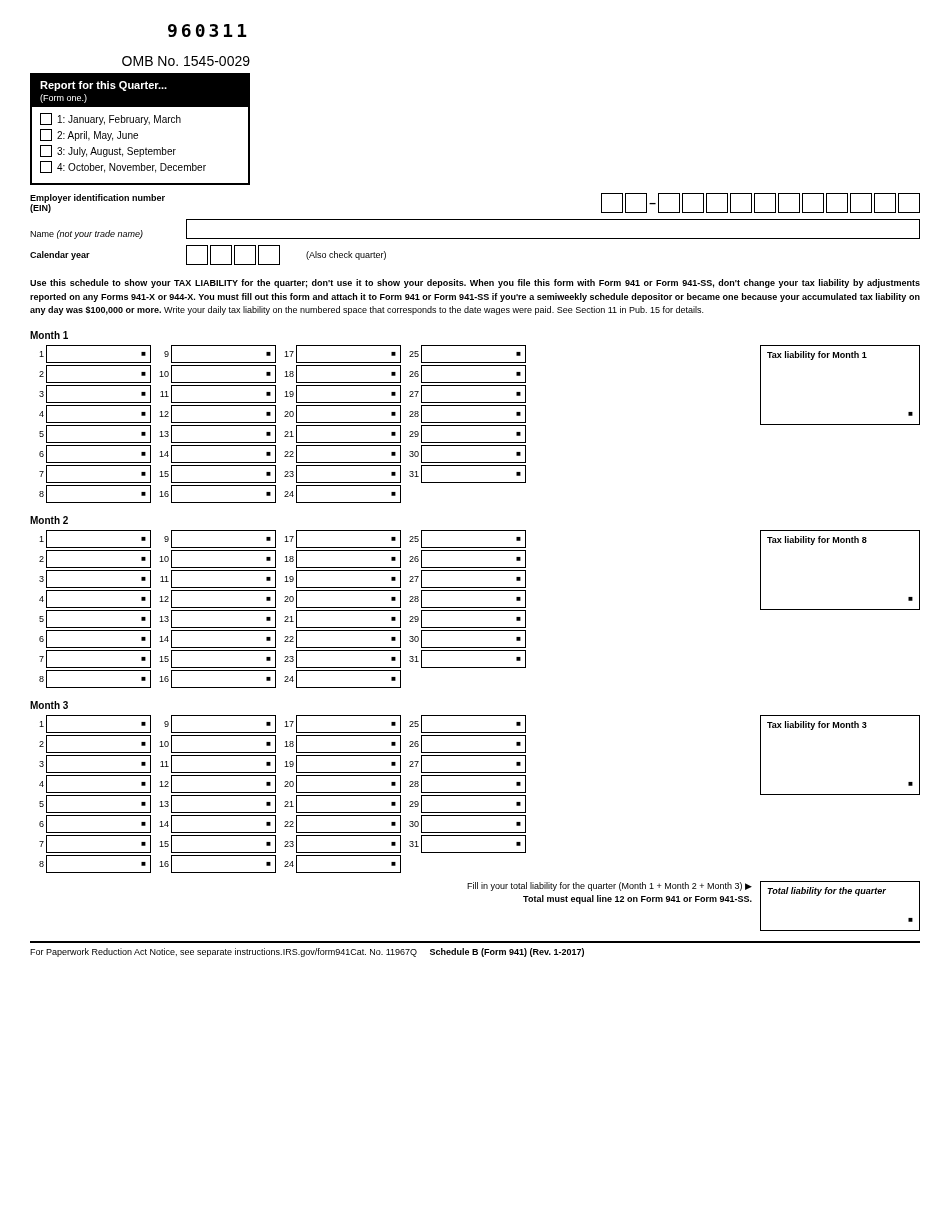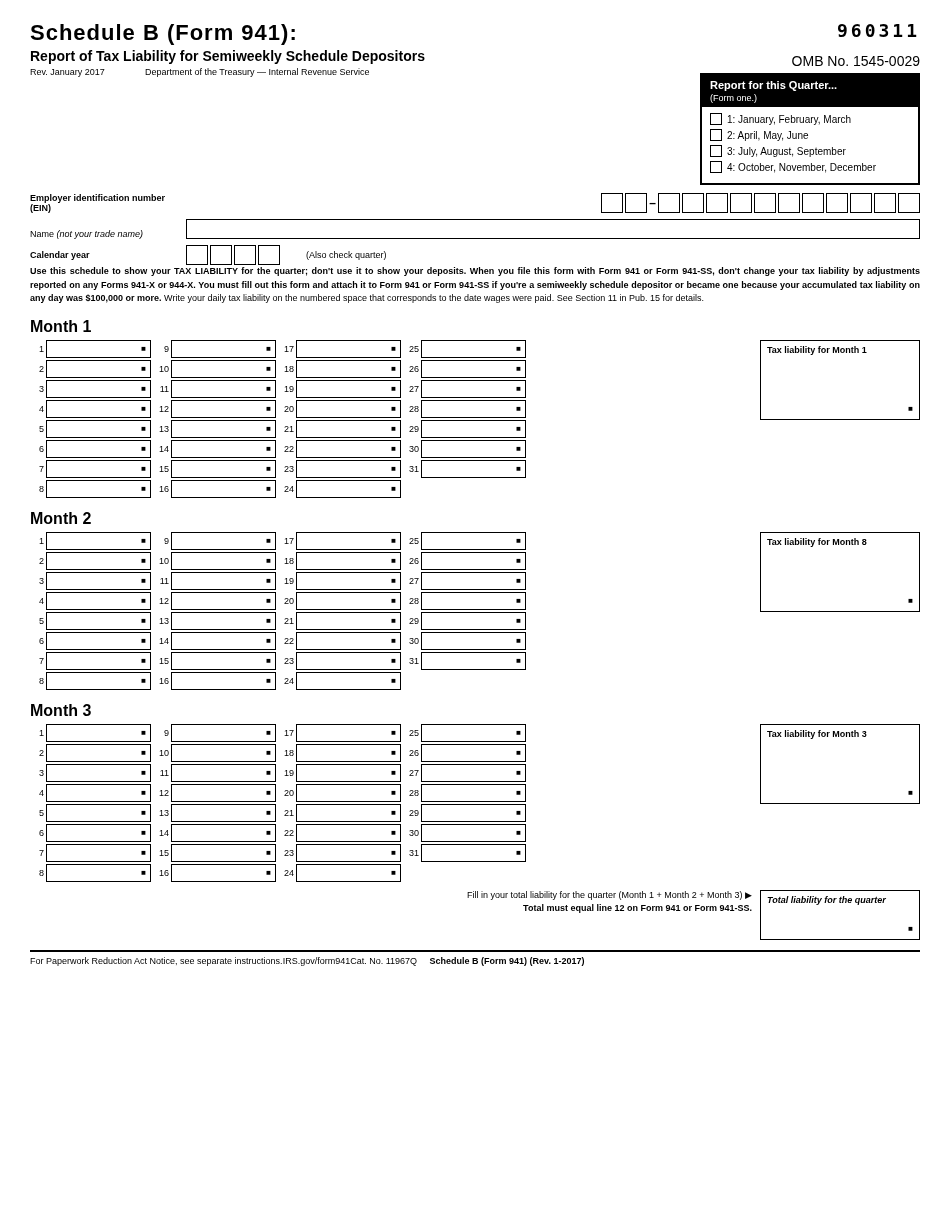--- a/index.html
+++ b/index.html
@@ -122,27 +122,28 @@
     }
     .cal-label { font-size: 9px; font-weight: bold; width: 150px; }
     .cal-boxes { display: flex; gap: 2px; }
     .cal-box { width: 22px; height: 20px; border: 1px solid #000; }
     .also-check { font-size: 9px; margin-left: 20px; }
 
     
     .instructions {
       font-size: 9px;
       line-height: 1.5;
+      margin-top: 12px;
       text-align: justify;
     }
     .instructions strong { font-weight: bold; }
 
     
     .month-section { margin-top: 12px; }
-    .month-label { font-size: 16px; font-weight: bold; margin-bottom: 4px; }
+    .month-label { font-size: 10px; font-weight: bold; margin-bottom: 4px; }
 
     
     .cols-wrapper {
       display: flex;
       gap: 4px;
       align-items: flex-start;
     }
     .day-col {
       display: flex;
       flex-direction: column;
@@ -226,28 +227,20 @@
       display: flex;
       gap: 8px;
       align-items: flex-start;
     }
     .grid-area { flex: 1; }
   </style>
 </head>
 <body>
 
 <div class="header-row">
-  <div class="title-block">
-    <div class="form-title">Schedule B (Form 941):</div>
-    <div class="form-subtitle">Report of Tax Liability for Semiweekly Schedule Depositors</div>
-    <div class="rev-dept-row">
-      <span>Rev. January 2017</span>
-      <span>Department of the Treasury — Internal Revenue Service</span>
-    </div>
-  </div>
   <div>
     <div class="form-code">960311</div>
     <div class="omb">OMB No. 1545-0029</div>
     <div class="quarter-box">
       <div class="quarter-header">Report for this Quarter...</div>
       <div class="quarter-subheader">(Form one.)</div>
       <div class="quarter-options">
         <div class="quarter-option">
           <div class="quarter-checkbox"></div>
           <span>1: January, February, March</span>

